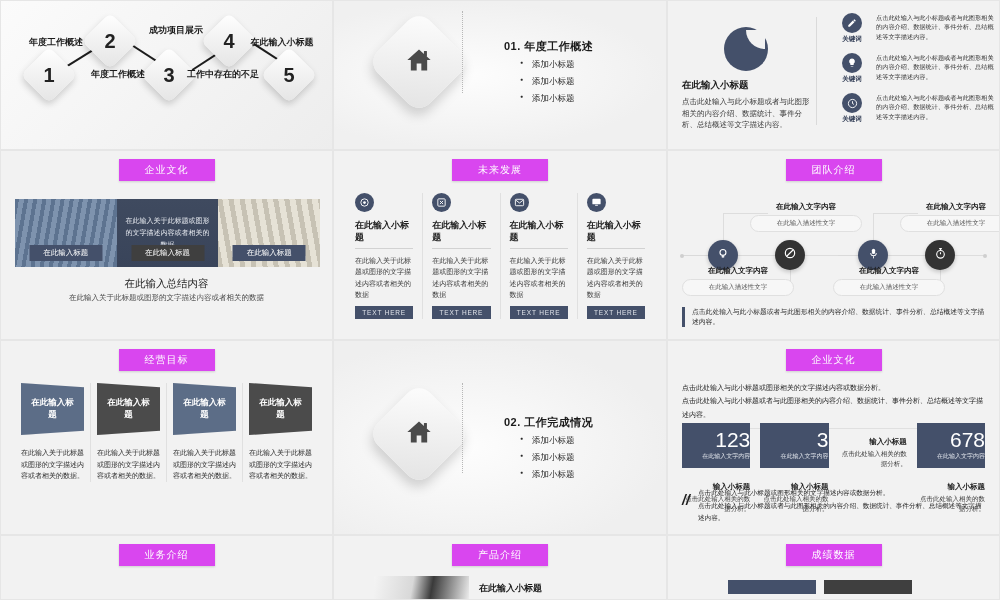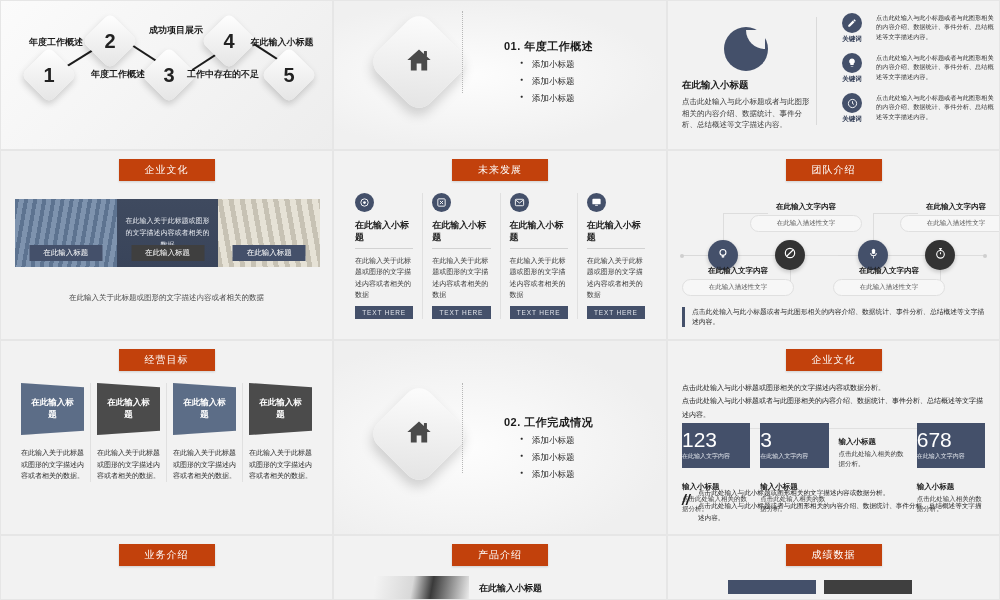--- a/index.html
+++ b/index.html
@@ -20,21 +20,21 @@
   .slide {
     position: relative;
     background: #f2f2f2;
     border: 1px solid #e6e6e6;
     overflow: hidden;
   }
   
   .badge {
     position: absolute; left: 50%; transform: translateX(-50%);
     top: 8px;
-    background: #c2410c;
+    background: #d946ef;
     color: #ffffff;
     font-size: 10px;
     letter-spacing: 1px;
     padding: 4px 26px;
     text-align: center;
     box-shadow: 0 1px 2px rgba(0,0,0,.15);
     white-space: nowrap;
   }
 
   
@@ -169,21 +169,21 @@
     box-shadow: 2px 2px 5px rgba(0,0,0,.18);
   }
   .trap.blue{background:#5c6d87;} .trap.dark{background:#4b4b4b;}
   .tdesc { font-size:7px;color:#2b2b2b;line-height:1.65;margin-top:12px;}
 
   
   .i-lines { position:absolute; left:14px; top:40px; right:14px;
              font-size:7px; color:#222; line-height:1.9;
              padding-bottom:7px; border-bottom:1px solid #e0e0e0;}
   .nums { position:absolute; left:14px; top:82px; right:14px; display:flex; gap:10px;}
-  .ncell { flex:1; text-align:left; }
+  .ncell { flex:1; text-align:right; }
   .ncard { background:#44506a; padding:6px 0 7px 0; }
   .nbig { font-size:21px; color:#fff; font-weight:300; line-height:1.05;}
   .nsub { font-size:6px; color:#dfe3ea; margin-top:1px;}
   .nt { font-size:7.5px;font-weight:bold;color:#1e1e1e;margin-top:14px;}
   .nd { font-size:6.5px;color:#3a3a3a;line-height:1.55;margin-top:2px;}
   .quote { position:absolute; left:14px; right:14px; bottom:10px; font-size:6.6px;
            color:#222; line-height:1.85; padding-left:16px; }
   .qmark { position:absolute; left:0; top:1px; font-size:14px; font-weight:bold;
            font-style:italic; color:#1d1d1d; }
 
@@ -303,20 +303,21 @@
         <div class="ph-ov">在此输入标题</div>
       </div>
       <div class="ph ph2">
         <div class="mid">在此输入关于此标题或图形的文字描述内容或者相关的数据</div>
         <div class="ph-ov dark">在此输入标题</div>
       </div>
       <div class="ph ph3">
         <div class="ph-ov">在此输入标题</div>
       </div>
     </div>
+    <div class="sum1">在此输入总结内容</div>
     <div class="sum2">在此输入关于此标题或图形的文字描述内容或者相关的数据</div>
   </div>
 
   <div class="slide">
     <div class="badge">未来发展</div>
     <div class="cols4">
       <div class="col4">
         <div class="c4ic">
           <svg width="11" height="11" viewBox="0 0 24 24" fill="none" stroke="#fff" stroke-width="2">
               <circle cx="12" cy="12" r="8"></circle>

